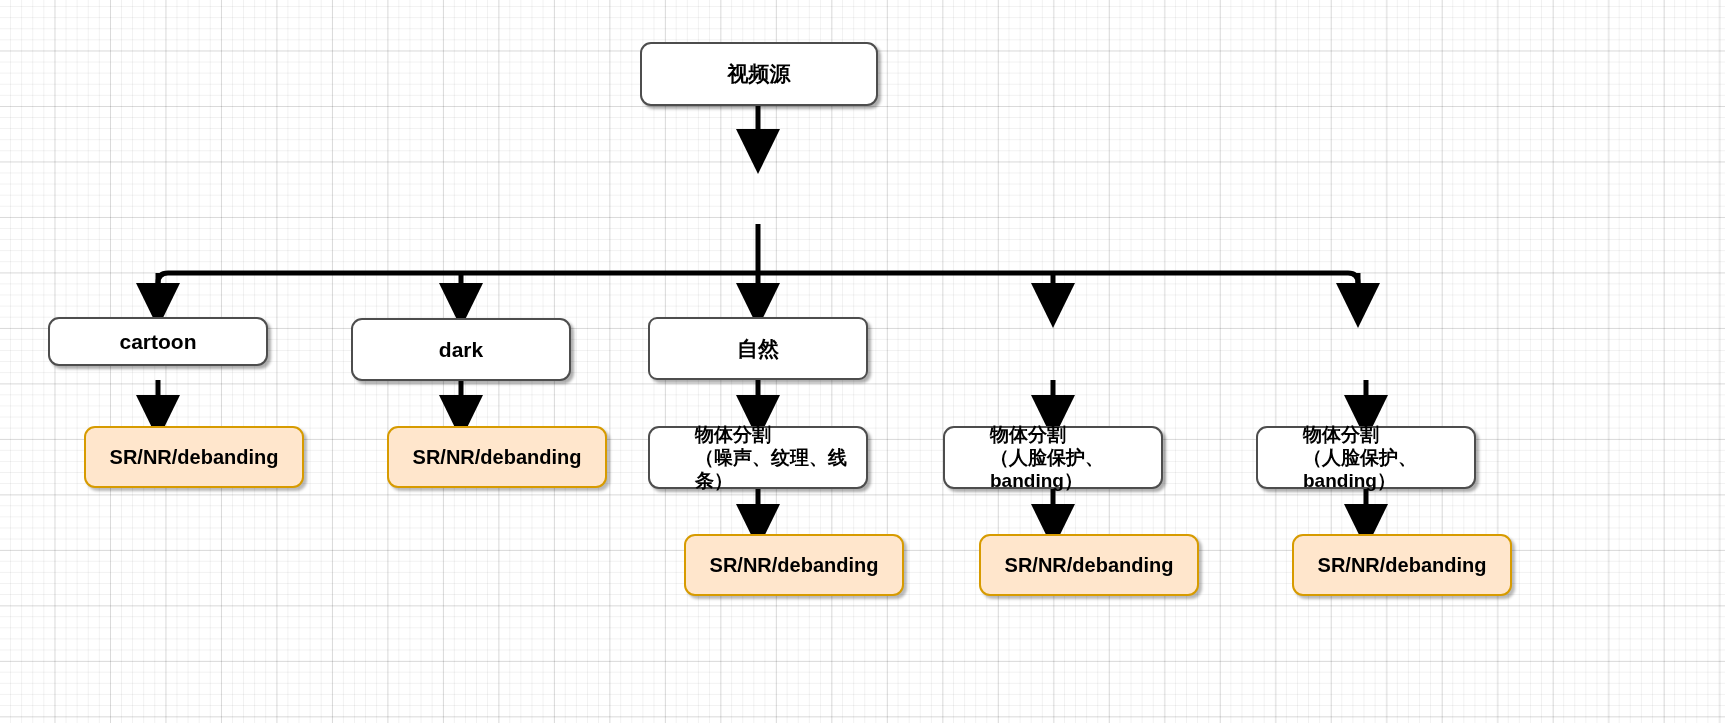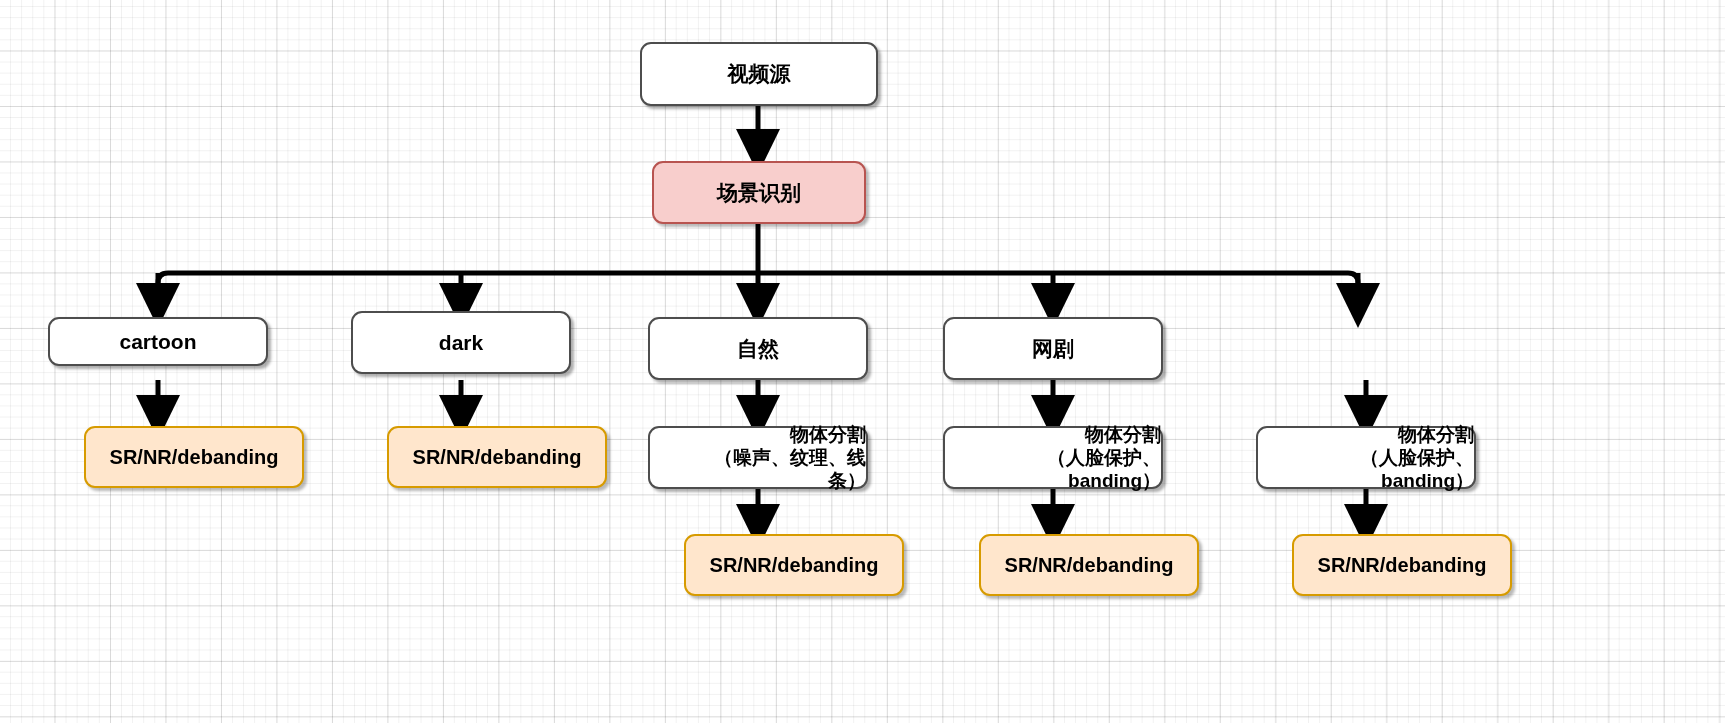--- a/index.html
+++ b/index.html
@@ -22,21 +22,21 @@
     background-position:-1px -5px, -1px -5px, -1px -5px, -1px -5px;
   }
   svg.edges{position:absolute;left:0;top:0;width:1725px;height:723px;pointer-events:none;}
 
   .node{
     position:absolute;
     box-sizing:border-box;
     display:flex;
     align-items:center;
     justify-content:center;
-    text-align:right;
+    text-align:left;
     border-radius:11px;
     font-weight:bold;
     color:#000000;
     line-height:1.22;
     z-index:3;
   }
   .node.white{
     background:#ffffff;
     border:2px solid #4d4d4d;
     box-shadow:3px 3px 3px rgba(0,0,0,0.32);
@@ -90,39 +90,33 @@
     <path d="M1053,489 L1053,527" stroke="#000000" stroke-width="5" fill="none" marker-end="url(#ah)"></path>
 
     <path d="M1366,380 L1366,418" stroke="#000000" stroke-width="5" fill="none" marker-end="url(#ah)"></path>
     <path d="M1366,489 L1366,527" stroke="#000000" stroke-width="5" fill="none" marker-end="url(#ah)"></path>
   </svg>
 
   <div class="node white fs19" style="left:640px;top:42px;width:238px;height:64px;">
     <span class="lbl">视频源</span>
   </div>
 
-  <div class="node pink fs19" style="left:652px;top:161px;width:214px;height:63px;">
-    <span class="lbl">场景识别</span>
-  </div>
 
   <div class="node white fs19" style="left:48px;top:317px;width:220px;height:49px;">
     <span class="lbl">cartoon</span>
   </div>
 
-  <div class="node white fs19" style="left:351px;top:311px;width:220px;height:63px;">
+  <div class="node white fs19" style="left:351px;top:318px;width:220px;height:63px;">
     <span class="lbl">dark</span>
   </div>
 
-  <div class="node white fs19" style="left:648px;top:317px;width:220px;height:63px;">
+  <div class="node white fs19" style="left:648px;top:317px;width:220px;height:63px;border-radius:9px;">
     <span class="lbl">自然</span>
   </div>
 
-  <div class="node white fs19" style="left:943px;top:317px;width:220px;height:63px;">
-    <span class="lbl">网剧</span>
-  </div>
 
 
   <div class="node orange fs18" style="left:48px;top:426px;width:220px;height:62px;">
     <span class="lbl">SR/NR/debanding</span>
   </div>
 
   <div class="node orange fs18" style="left:351px;top:426px;width:220px;height:62px;">
     <span class="lbl">SR/NR/debanding</span>
   </div>
 

